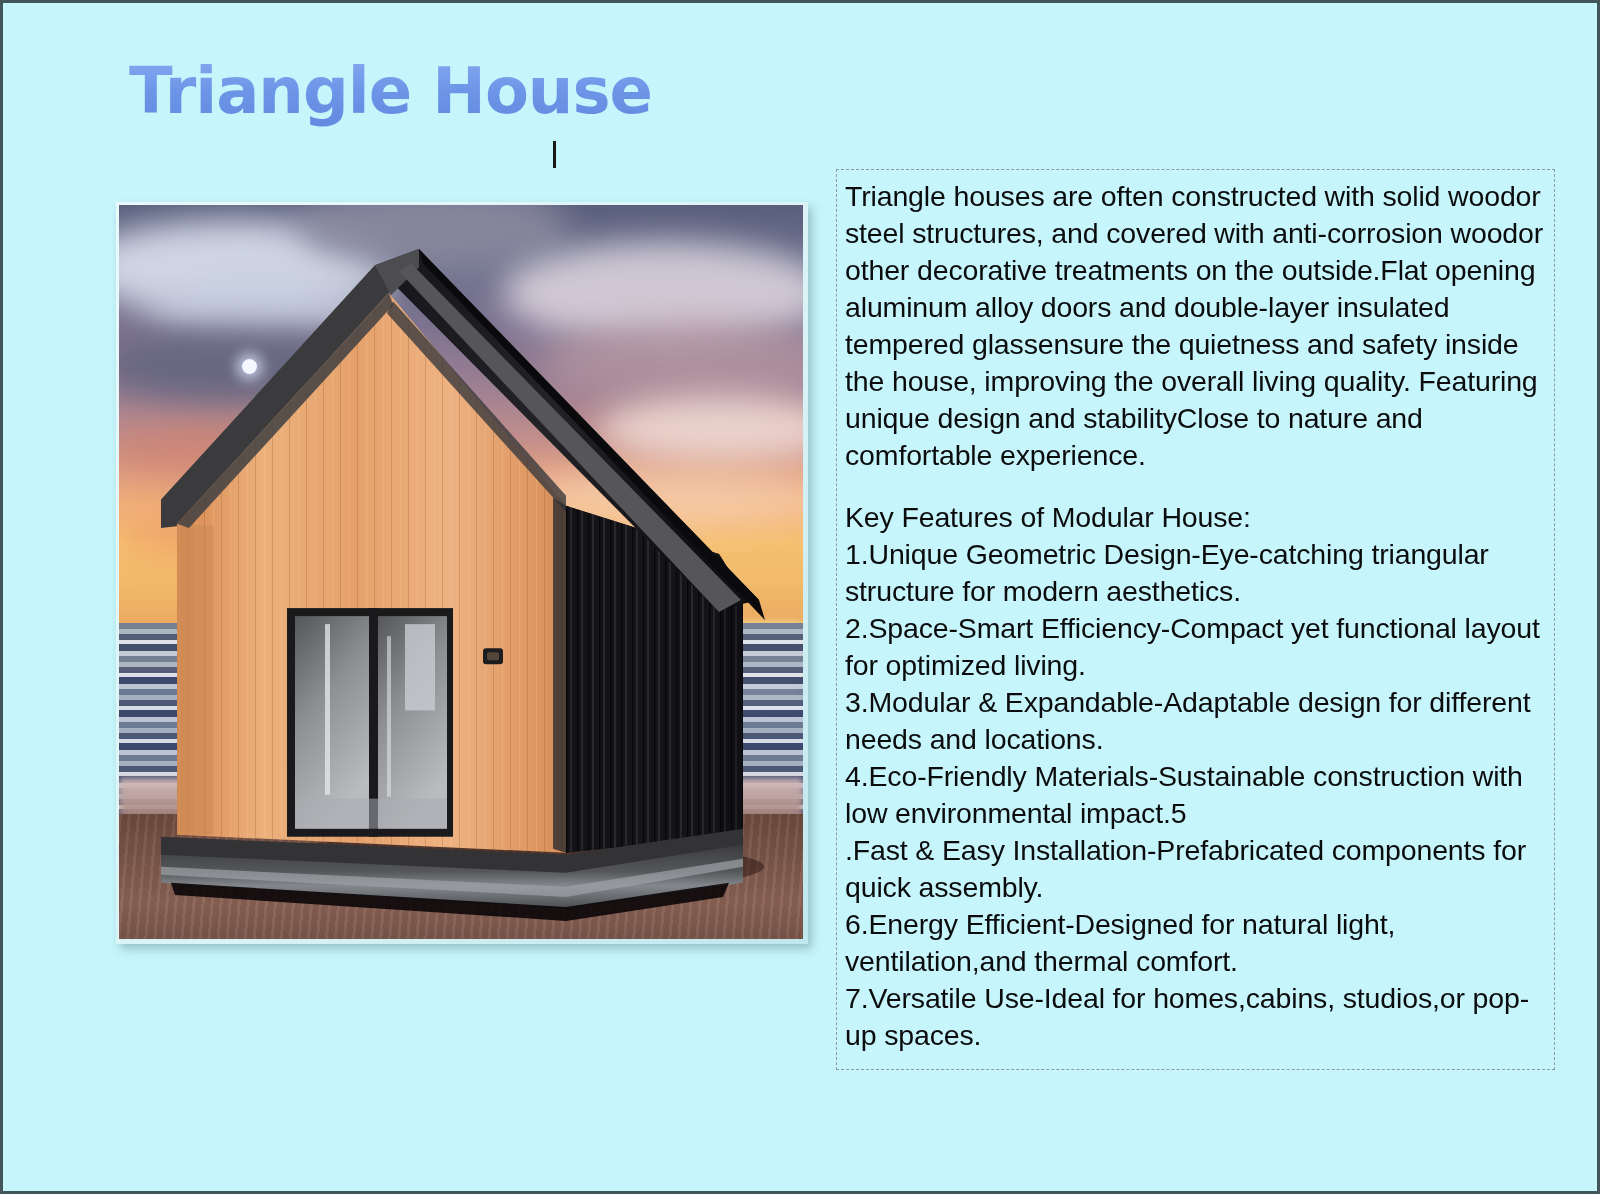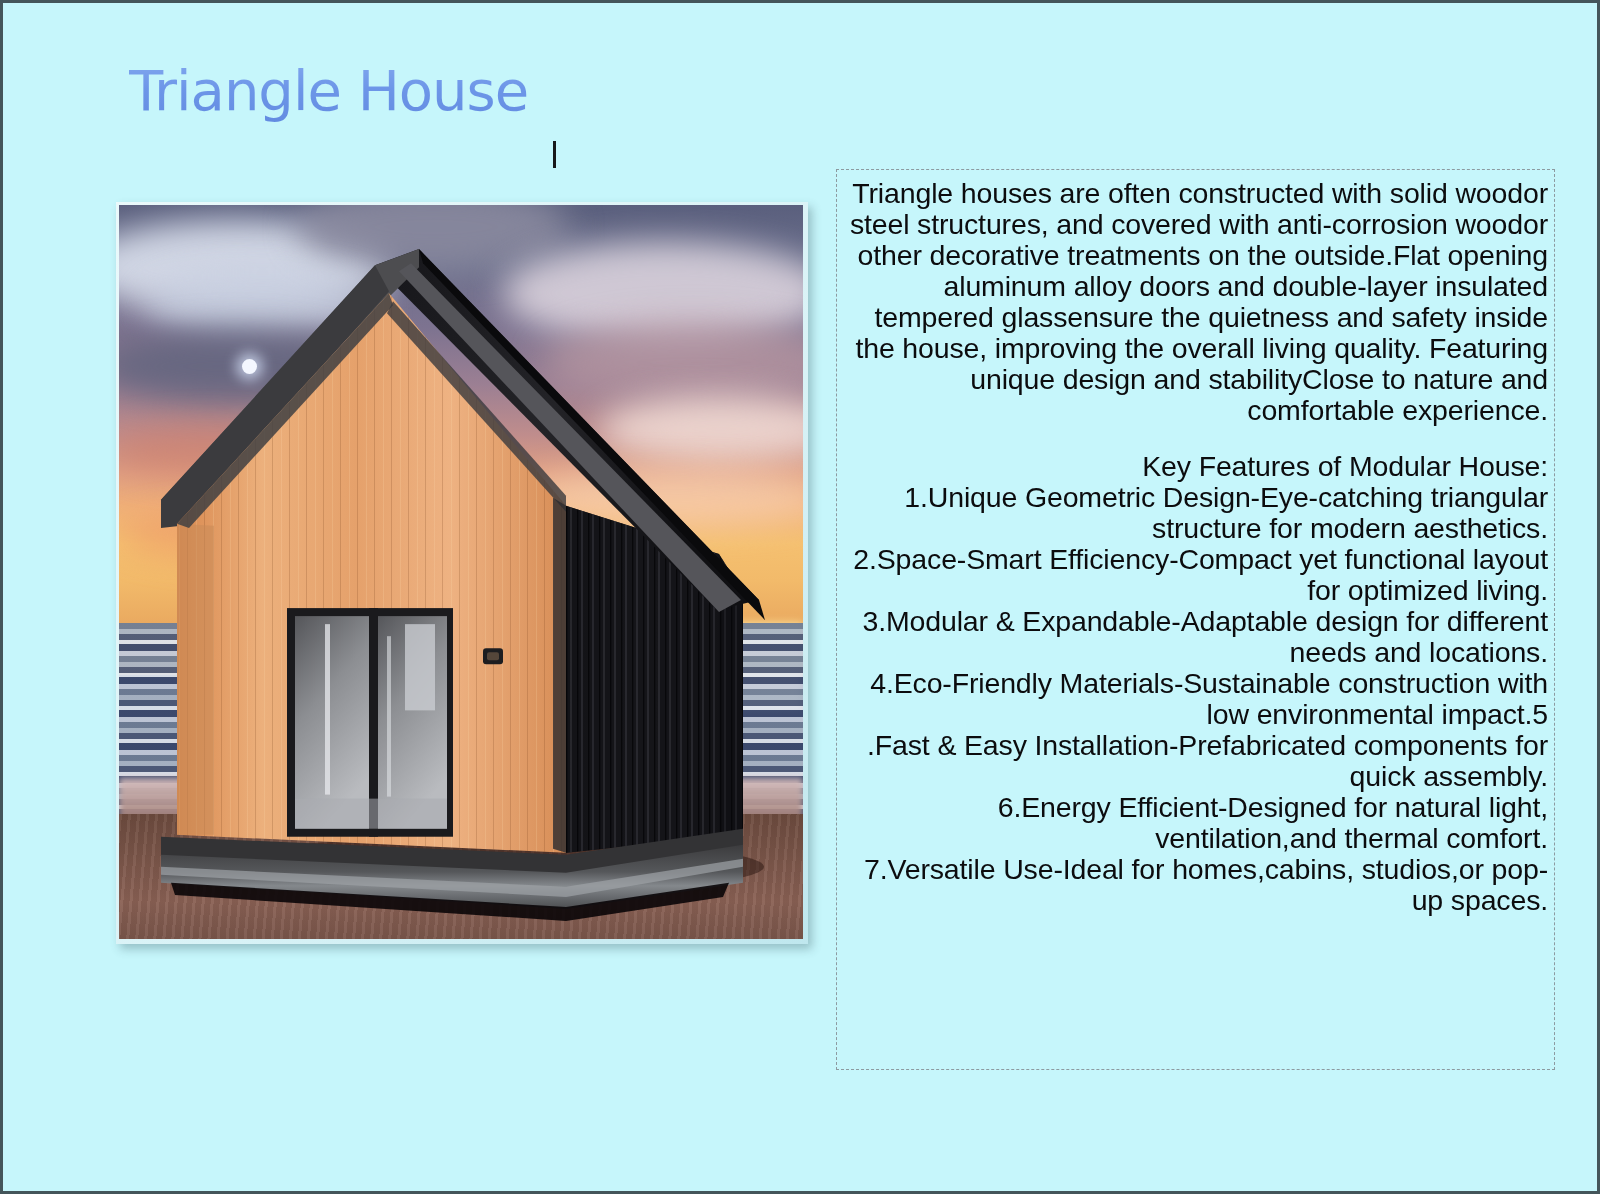--- a/index.html
+++ b/index.html
@@ -24,22 +24,22 @@
   
   #title-wrap {
     position: absolute;
     left: 126px;
     top: 38px;
     width: 700px;
     height: 100px;
   }
   #page-title {
     font-family: "DejaVu Sans", "Liberation Sans", sans-serif;
-    font-size: 56px;
-    font-weight: normal;
+    font-size: 64px;
+    font-weight: bold;
     line-height: 100px;
     letter-spacing: -1px;
     color: #6d96e8;
     background: linear-gradient(180deg, #8fb4f2 0%, #6d96e8 48%, #5d86dd 100%);
     -webkit-background-clip: text;
     background-clip: text;
     -webkit-text-fill-color: transparent;
     white-space: nowrap;
     margin: 0;
   }
@@ -151,25 +151,24 @@
     width: 719px;
     height: 901px;
     box-sizing: border-box;
     border: 1.6px dashed #8d9aa0;
     padding: 8px 6px 6px 8px;
   }
   #text-panel p {
     margin: 0;
     font-family: "Liberation Sans", sans-serif;
     font-size: 28.5px;
-    line-height: 31px;
+    line-height: 37px;
     color: #0c0c0e;
     letter-spacing: -0.15px;
     white-space: pre-wrap;
-    text-align: right;
   }
   #text-panel .gap { height: 25px; }
 </style>
 </head>
 <body>
 
 <div id="page">
 
   <div id="title-wrap">
     <h1 id="page-title">Triangle House</h1>

